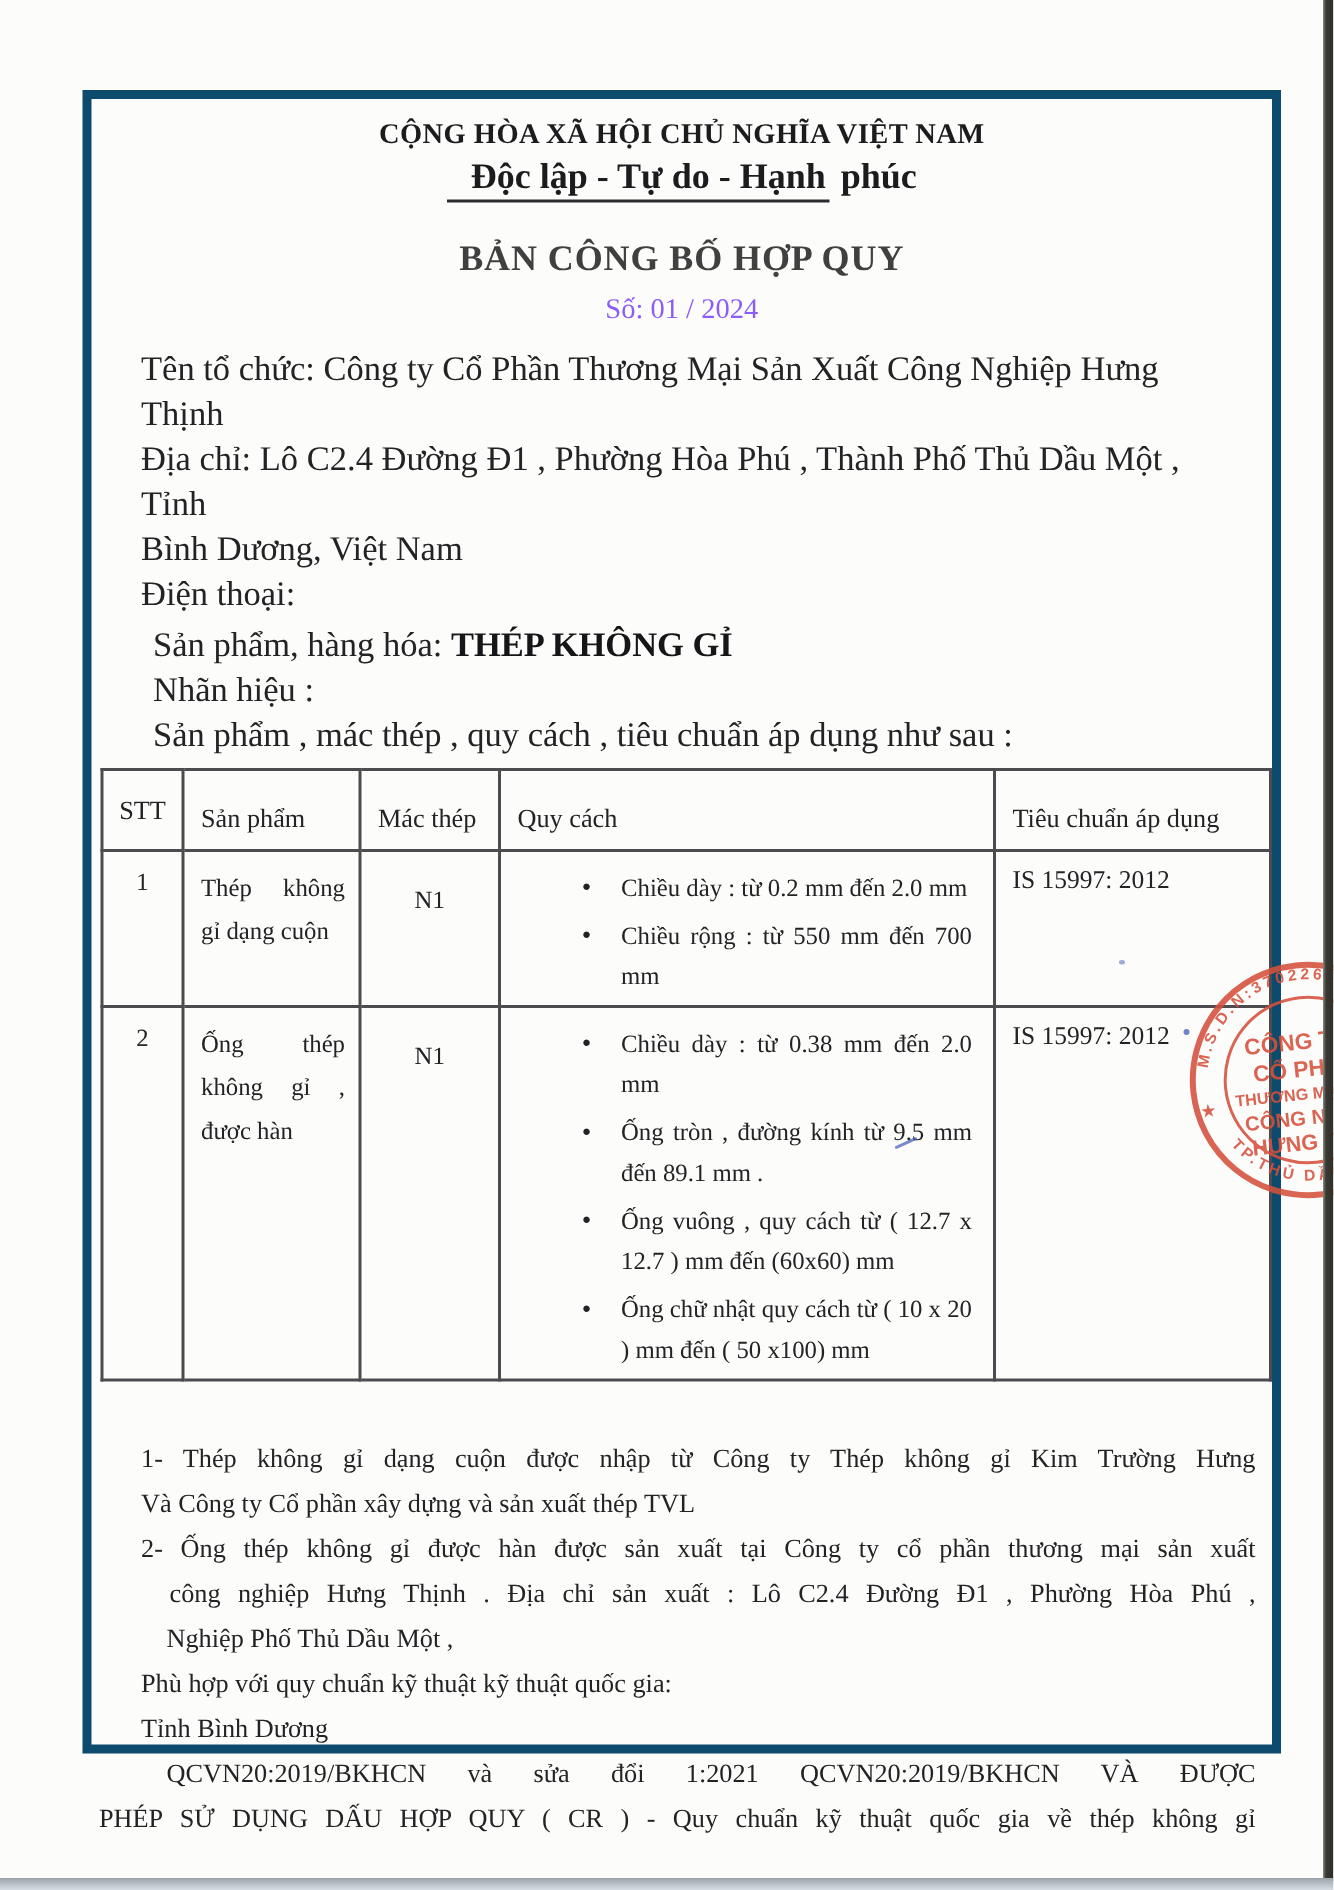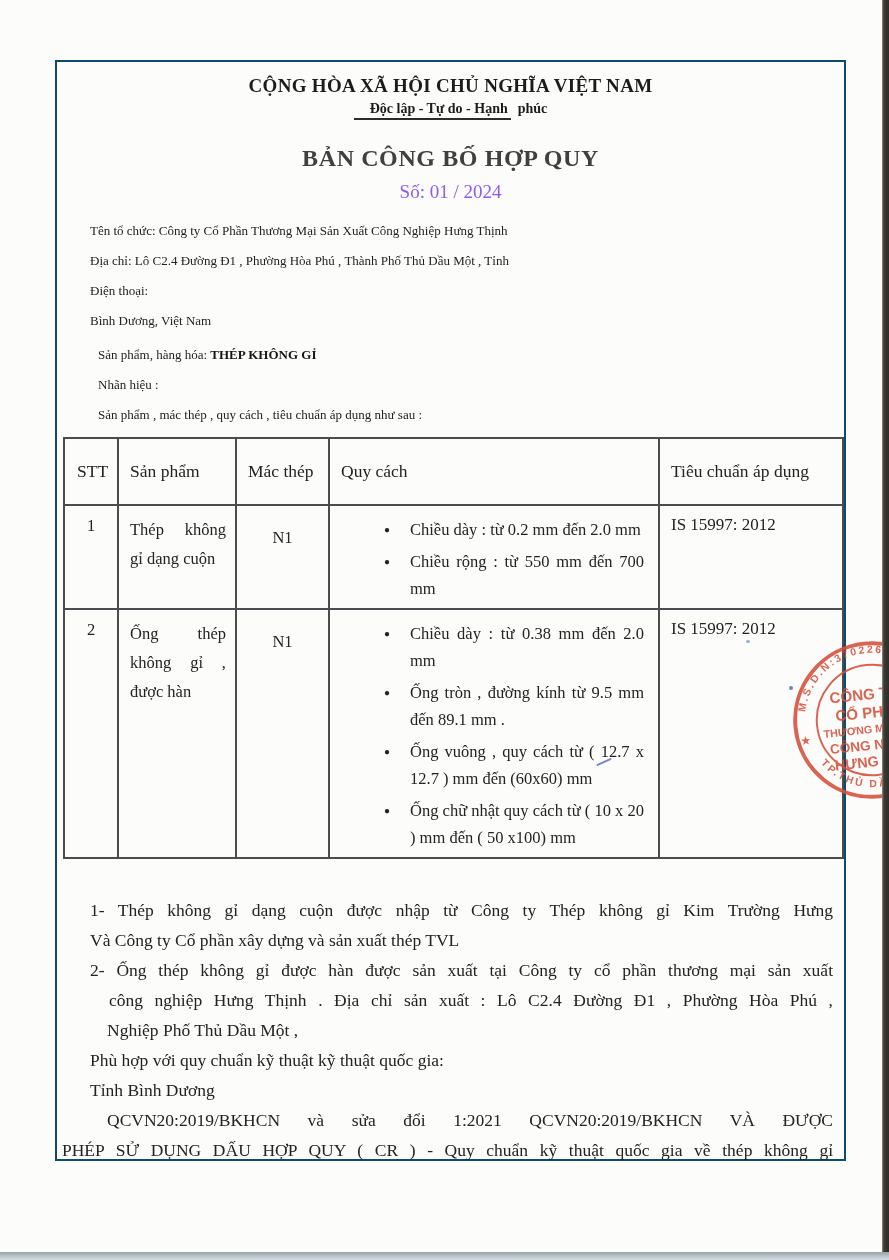--- a/index.html
+++ b/index.html
@@ -8,47 +8,47 @@
     background:#e9e9e6;
     font-family:"Liberation Serif","DejaVu Serif",serif;
   }
   .page {
     position:relative; width:889px; height:1260px;
     background:#fcfcfa; overflow:hidden; color:#222;
   }
   .content-box {
     position:absolute; left:55px; top:60px;
     width:787px; height:1097px;
-    border:2px solid #0c4a6e;
+    border:6px solid #0c4a6e;
   }
   
   .doc-header { text-align:center; padding-top:13px; }
   .national-line { font-size:19px; font-weight:bold; letter-spacing:.3px; color:#1c1c1e; }
-  .motto-line { font-size:14px; font-weight:bold; margin-top:4px; color:#1c1c1e; }
+  .motto-line { font-size:24px; font-weight:bold; margin-top:4px; color:#1c1c1e; }
   .motto-underline { display:inline-block; border-bottom:2px solid #2c2c2e; padding:0 3px 1px 16px; }
   .motto-tail { margin-left:7px; }
   .doc-title { font-size:24px; font-weight:bold; margin-top:25px; letter-spacing:.6px; color:#404040; }
   .doc-number { font-size:19px; margin-top:9px; color:#8b5cf6; }
   
-  .org-info { margin:13px 20px 0 33px; font-size:13px; line-height:30px; color:#232325; }
+  .org-info { margin:13px 20px 0 33px; font-size:23px; line-height:30px; color:#232325; }
   .org-info p { margin:0; }
   .indent8 { padding-left:8px; }
   .product-line { margin-top:4px !important; }
   .product-name { font-weight:bold; color:#161618; }
   
   .spec-table {
     border-collapse:collapse; table-layout:fixed;
     margin:7px 0 0 6px; width:779px; font-size:16.5px; color:#232325;
   }
   .spec-table th, .spec-table td { border:2px solid #4c4c50; }
   .spec-table th {
     height:41px; font-weight:normal; font-size:17.5px;
-    text-align:left; padding:0 0 0 11px; vertical-align:middle;
-  }
-  .spec-table th.center { text-align:center; padding:12px; }
+    text-align:left; padding:11px 0 0 11px; vertical-align:middle;
+  }
+  .spec-table th.center { text-align:center; padding:0; }
   .spec-table td { vertical-align:top; }
   tr.row-1 { height:98px; }
   tr.row-2 { height:237px; }
   td.stt { text-align:center; padding-top:10px; }
   td.product { padding:9px 9px 0 11px; text-align:justify; line-height:29px; }
   td.grade { text-align:center; padding-top:22px; }
   td.standard { padding:9px 4px 12px 11px; font-size:17px; }
   ul.spec-list { list-style:none; margin:9px 0 0 0; padding:0 13px 0 79px; }
   ul.spec-list li {
     position:relative; text-align:justify; line-height:27px; margin-bottom:5px;
@@ -96,22 +96,22 @@
       <div class="motto-line">
         <span class="motto-underline">Độc lập - Tự do - Hạnh</span><span class="motto-tail">phúc</span>
       </div>
       <div class="doc-title">BẢN CÔNG BỐ HỢP QUY</div>
       <div class="doc-number">Số: 01 / 2024</div>
     </div>
 
     <div class="org-info">
       <p>Tên tổ chức: Công ty Cổ Phần Thương Mại Sản Xuất Công Nghiệp Hưng Thịnh</p>
       <p>Địa chỉ: Lô C2.4 Đường Đ1 , Phường Hòa Phú , Thành Phố Thủ Dầu Một , Tỉnh</p>
+      <p>Bình Dương, Việt Nam</p>
       <p>Điện thoại:</p>
-      <p>Bình Dương, Việt Nam</p>
       <p class="indent8 product-line">
         <span>Sản phẩm, hàng hóa:</span>
         <span class="product-name">THÉP KHÔNG GỈ</span>
       </p>
       <p class="indent8">Nhãn hiệu :</p>
       <p class="indent8">Sản phẩm , mác thép , quy cách , tiêu chuẩn áp dụng như sau :</p>
     </div>
 
     <table class="spec-table">
       <colgroup>

